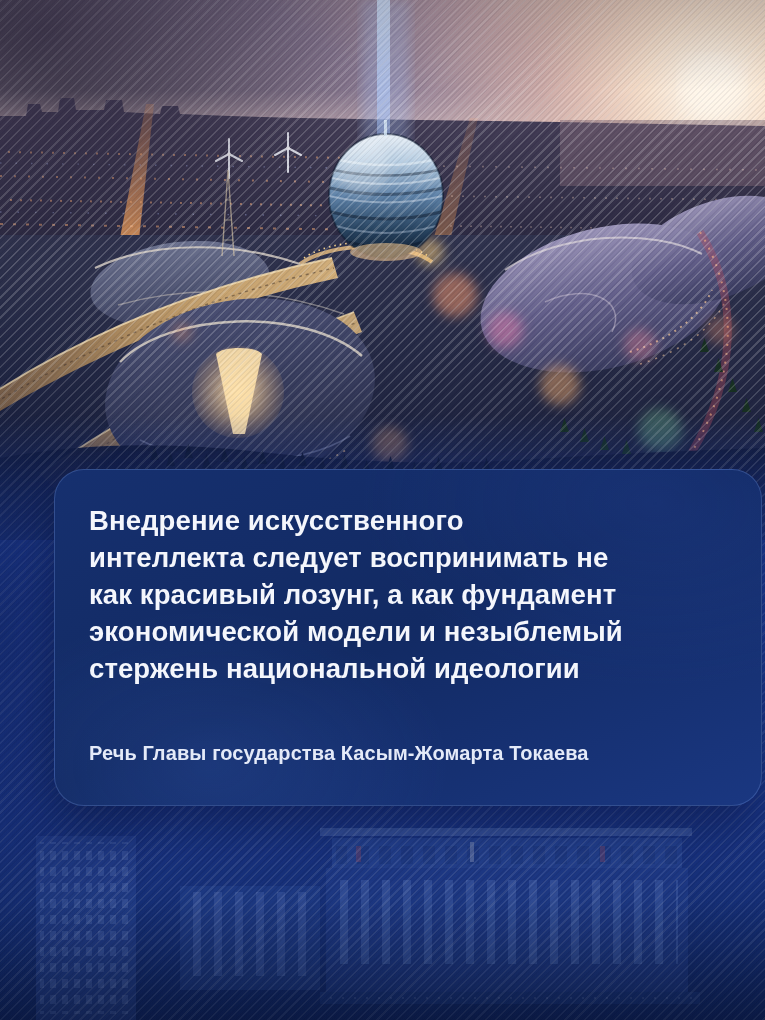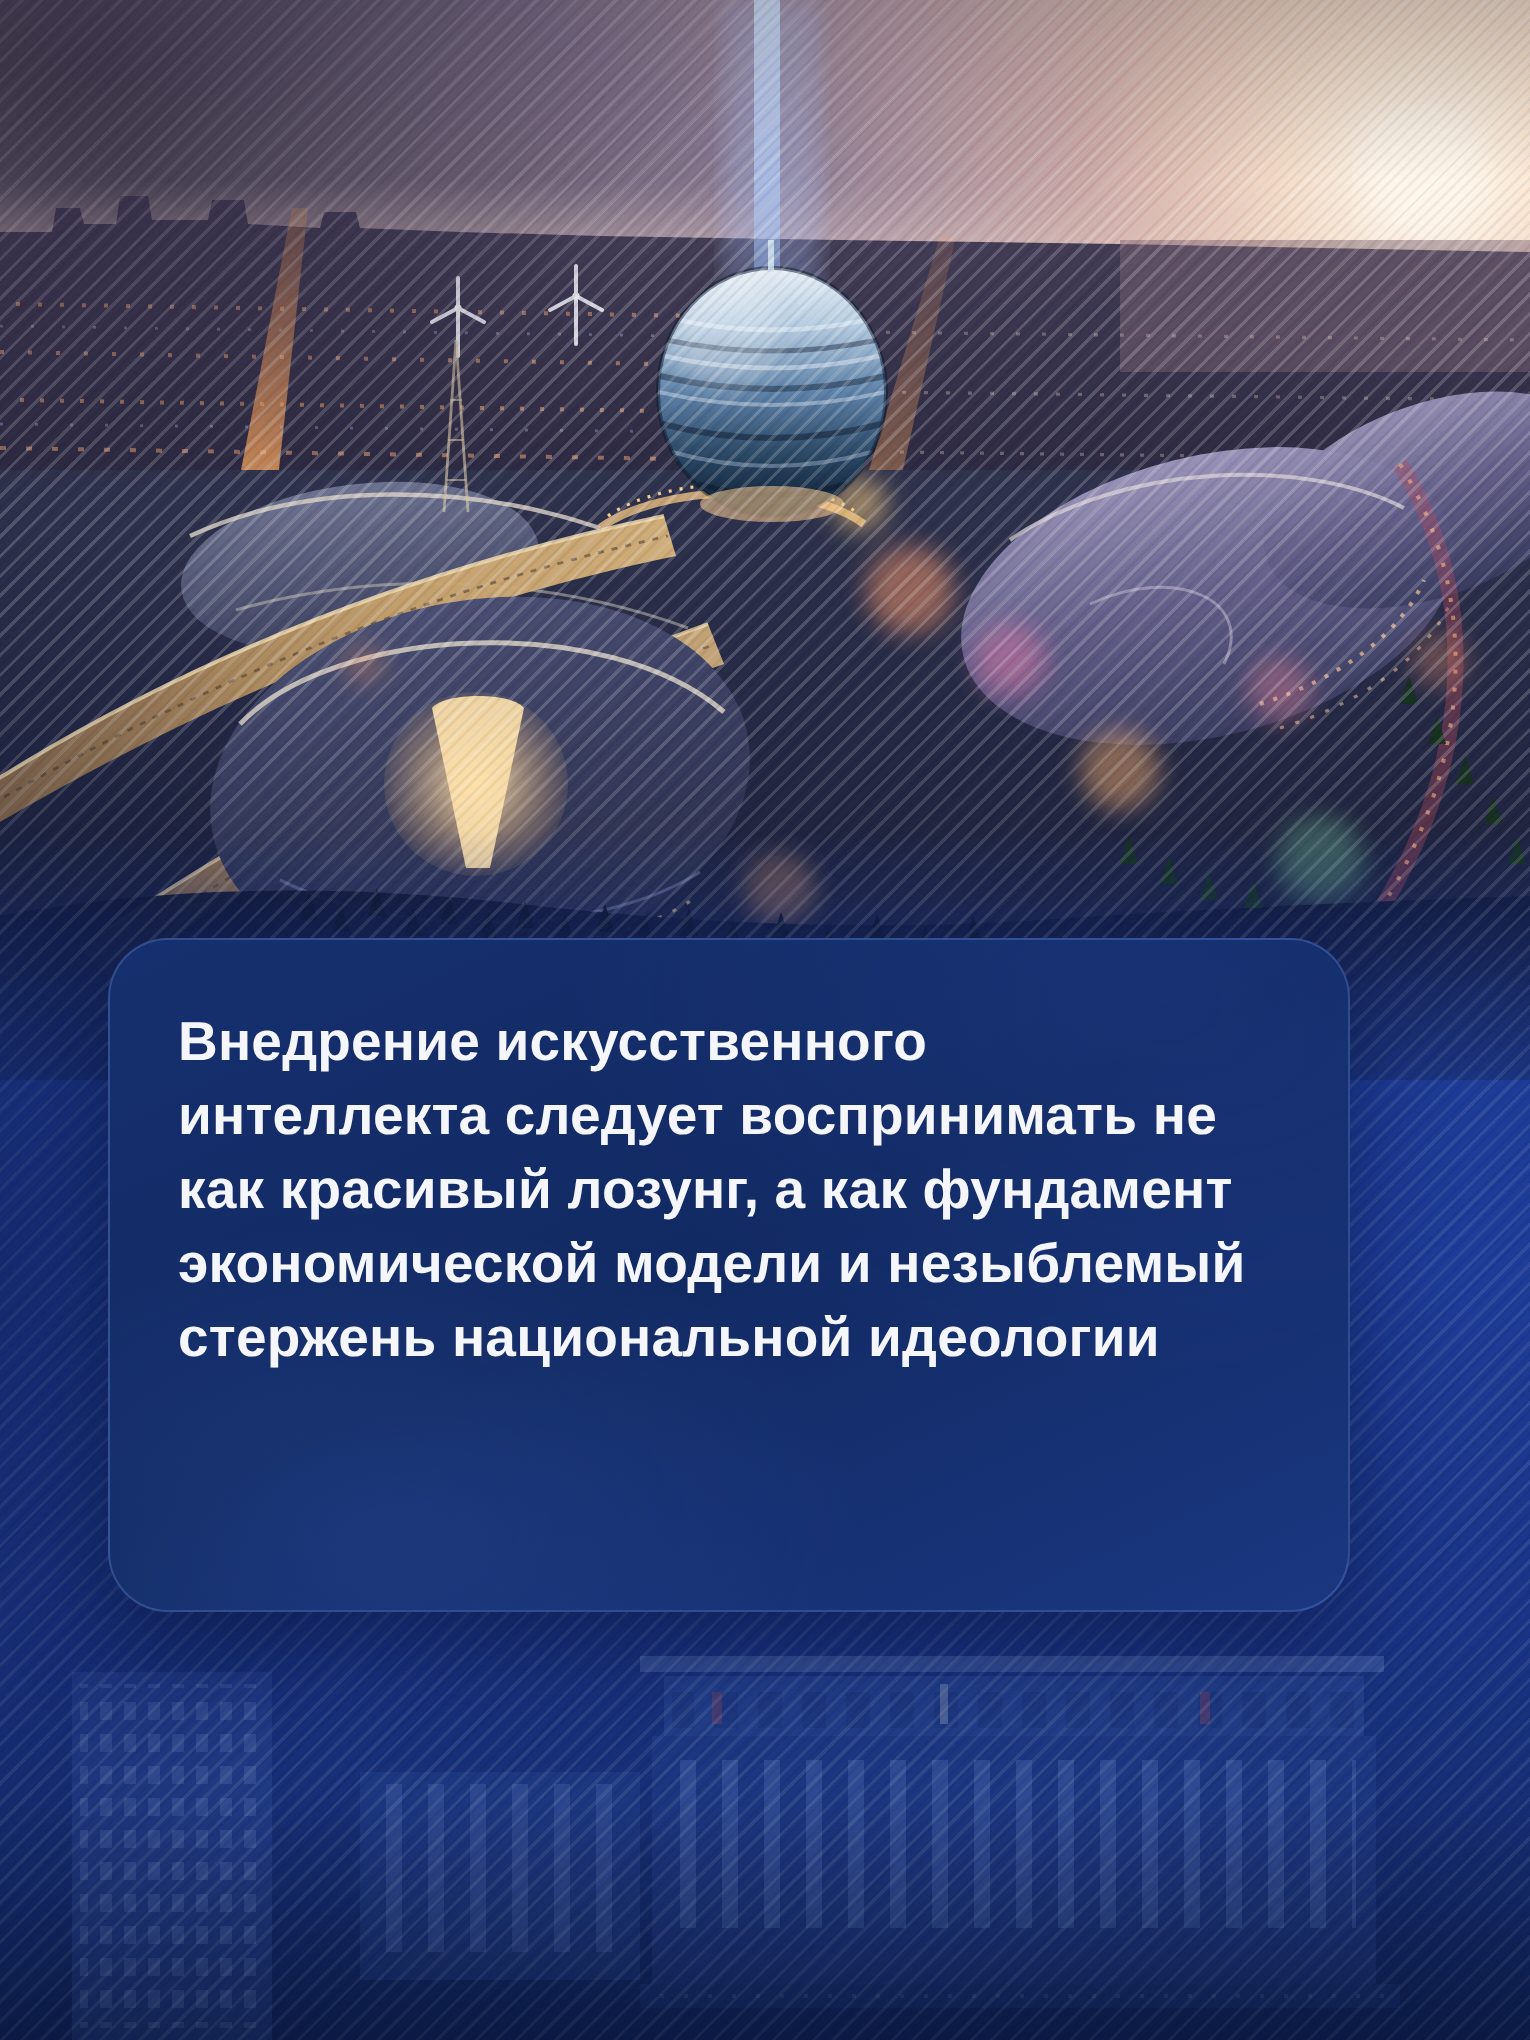--- a/index.html
+++ b/index.html
@@ -22,21 +22,21 @@
   }
   .vignette{
     position:absolute;inset:0;pointer-events:none;
     background:
       radial-gradient(480px 340px at 6% 3%, rgba(30,24,46,0.50), rgba(30,24,46,0) 68%),
       radial-gradient(300px 520px at 0% 62%, rgba(10,20,55,0.42), rgba(10,20,55,0) 70%),
       linear-gradient(180deg, rgba(15,18,40,0.22), rgba(15,18,40,0) 90px),
       linear-gradient(0deg, rgba(7,14,40,0.40), rgba(7,14,40,0) 120px);
   }
   .quote-card{
-    position:absolute;left:54px;top:469px;width:621px;height:337px;
+    position:absolute;left:54px;top:469px;width:708px;height:337px;
     box-sizing:border-box;border-radius:30px;
     background:
       radial-gradient(340px 220px at 22% 88%, rgba(64,105,200,0.20), rgba(64,105,200,0) 70%),
       radial-gradient(420px 260px at 85% 10%, rgba(40,70,160,0.25), rgba(40,70,160,0) 70%),
       linear-gradient(155deg, #16306f 0%, #122a63 48%, #1a3781 100%);
     border:1px solid rgba(150,185,255,0.22);
     box-shadow:0 20px 50px rgba(4,12,40,0.45);
     display:flex;flex-direction:column;justify-content:space-between;
     padding:32px 30px 40px 34px;
   }
@@ -341,16 +341,17 @@
   <div class="texture-top"></div>
   <div class="texture"></div>
   <div class="vignette"></div>
 
   <div class="quote-card">
     <p class="quote">Внедрение искусственного
 интеллекта следует воспринимать не
 как красивый лозунг, а как фундамент
 экономической модели и незыблемый
 стержень национальной идеологии</p>
+    <p class="attribution">Речь Главы государства Касым-Жомарта Токаева</p>
   </div>
 
 
 </div>
 
 </body></html>

